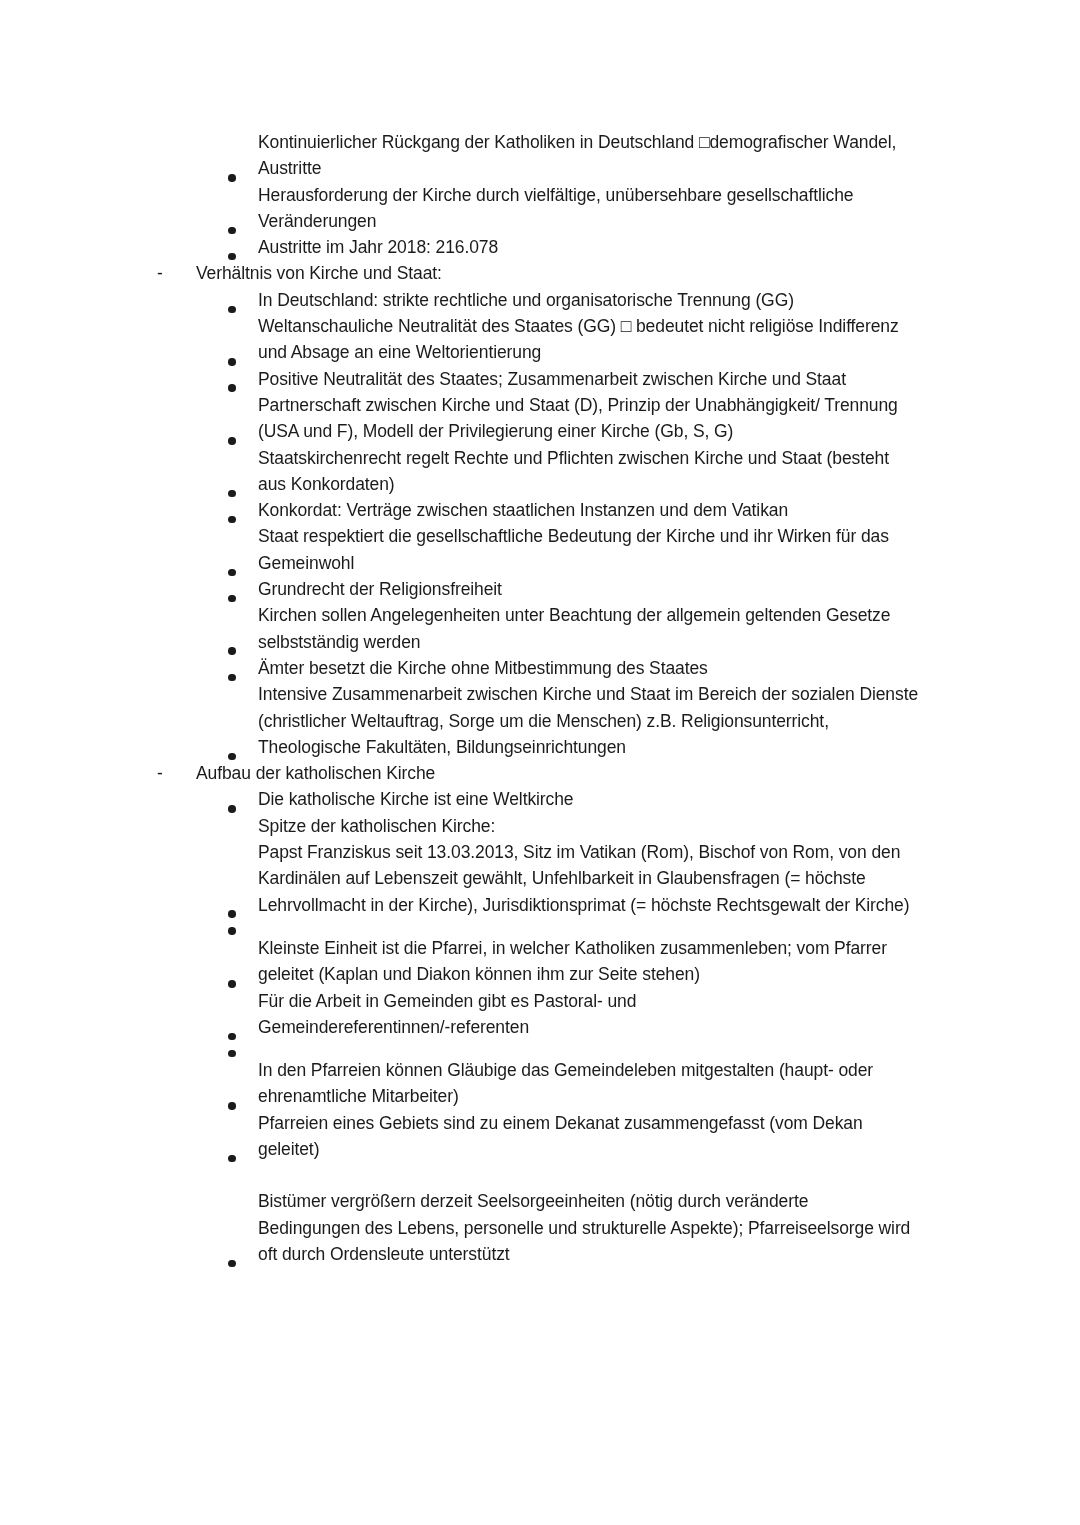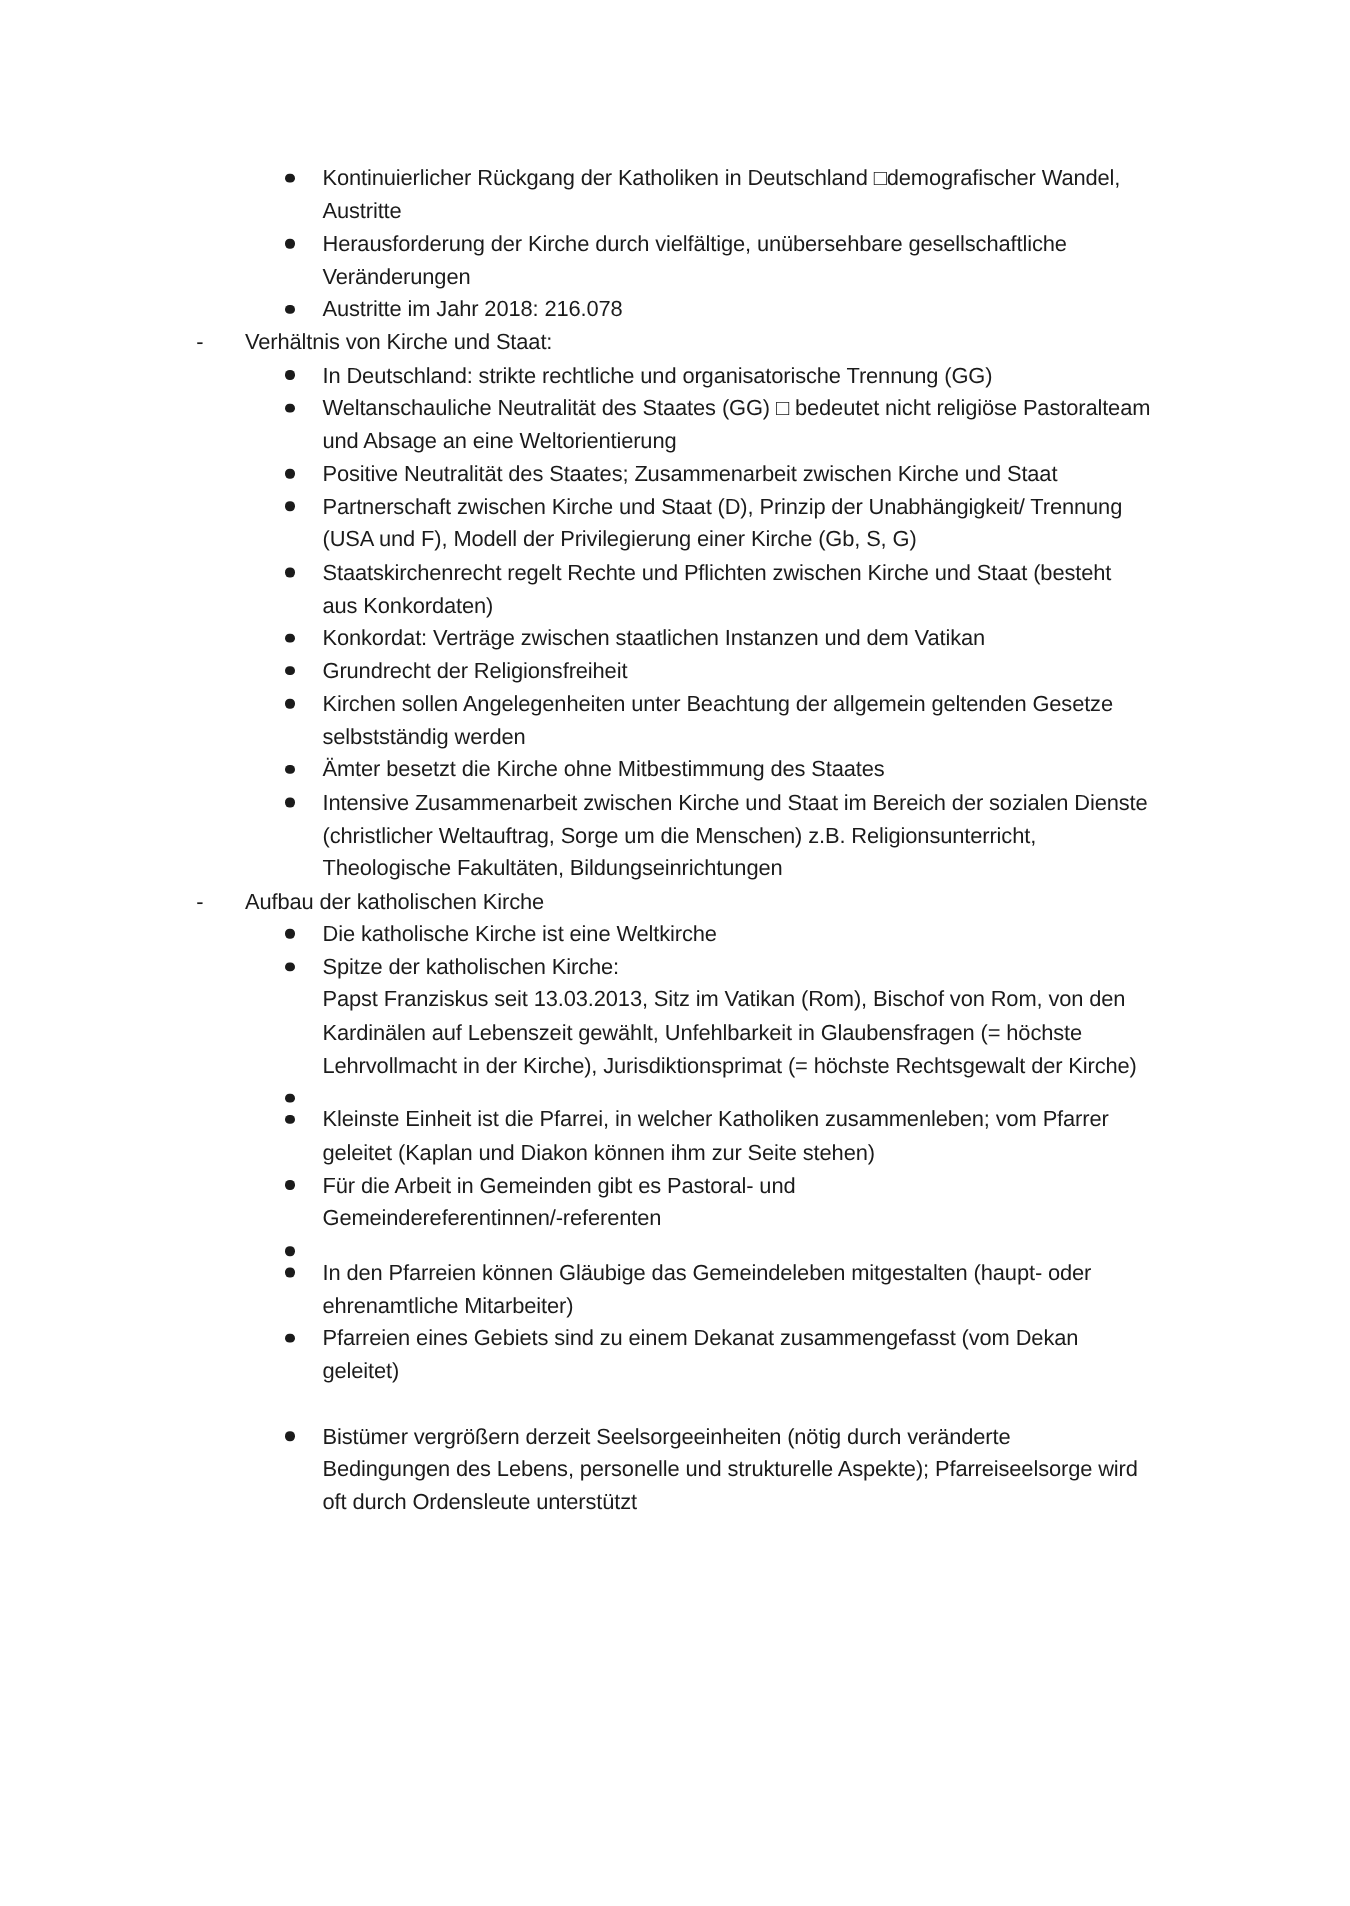--- a/index.html
+++ b/index.html
@@ -30,21 +30,21 @@
     color: #1b1b1b;
     font-size: 17.5px;
     line-height: 26.3px;
     letter-spacing: -0.1px;
   }
   .item {
     display: flex;
     align-items: flex-start;
   }
   .item.level1 { padding-left: 157px; }
-  .item.level2 { padding-left: 228px; }
+  .item.level2 { padding-left: 228px; align-items: flex-end; }
   .marker {
     flex: 0 0 auto;
     display: block;
   }
   .item.level1 .marker { width: 39px; }
   .item.level2 .marker { width: 30px; }
   .dot {
     display: block;
     width: 7.5px;
     height: 7.5px;
@@ -91,21 +91,21 @@
       <div class="item level2">
         <span class="marker">
           <span class="dot"></span>
         </span>
         <span class="text">In Deutschland: strikte rechtliche und organisatorische Trennung (GG)</span>
       </div>
       <div class="item level2">
         <span class="marker">
           <span class="dot"></span>
         </span>
-        <span class="text">Weltanschauliche Neutralität des Staates (GG) □ bedeutet nicht religiöse Pastoralteam
+        <span class="text">Weltanschauliche Neutralität des Staates (GG) □ bedeutet nicht religiöse Indifferenz
 und Absage an eine Weltorientierung</span>
       </div>
       <div class="item level2">
         <span class="marker">
           <span class="dot"></span>
         </span>
         <span class="text">Positive Neutralität des Staates; Zusammenarbeit zwischen Kirche und Staat</span>
       </div>
       <div class="item level2">
         <span class="marker">
@@ -119,20 +119,27 @@
           <span class="dot"></span>
         </span>
         <span class="text">Staatskirchenrecht regelt Rechte und Pflichten zwischen Kirche und Staat (besteht
 aus Konkordaten)</span>
       </div>
       <div class="item level2">
         <span class="marker">
           <span class="dot"></span>
         </span>
         <span class="text">Konkordat: Verträge zwischen staatlichen Instanzen und dem Vatikan</span>
+      </div>
+      <div class="item level2">
+        <span class="marker">
+          <span class="dot"></span>
+        </span>
+        <span class="text">Staat respektiert die gesellschaftliche Bedeutung der Kirche und ihr Wirken für das
+Gemeinwohl</span>
       </div>
       <div class="item level2">
         <span class="marker">
           <span class="dot"></span>
         </span>
         <span class="text">Grundrecht der Religionsfreiheit</span>
       </div>
       <div class="item level2">
         <span class="marker">
           <span class="dot"></span>

